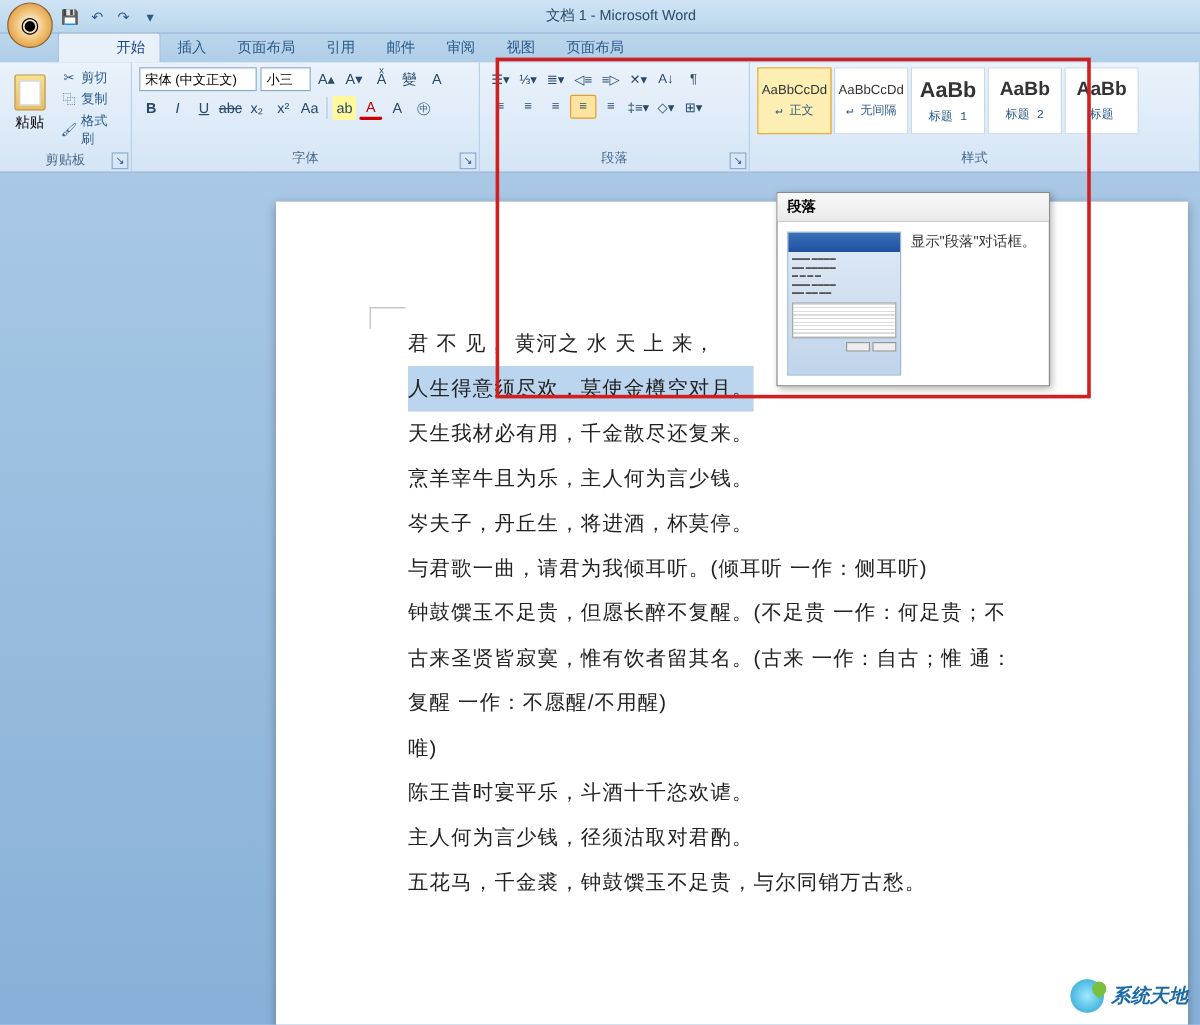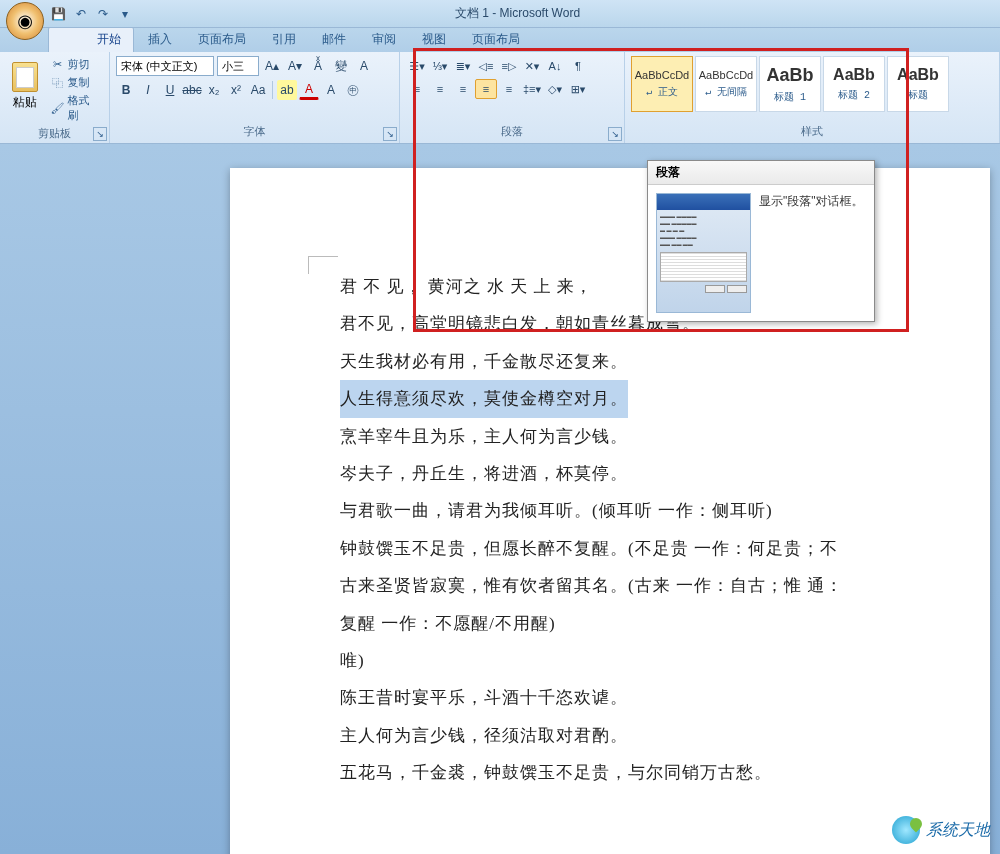--- a/index.html
+++ b/index.html
@@ -46,37 +46,37 @@
   .styles-group { flex: 1; min-width: 0; }
   .style-gallery { display: flex; gap: 2px; overflow: hidden; }
   .style-item { width: 62px; height: 56px; border: 1px solid #c8d8e8; background: #fff; display: flex; flex-direction: column; align-items: center; justify-content: center; font-size: 10px; }
   .style-item.selected { border: 1px solid #e0a030; background: #fdeeb3; }
   .style-preview { font-size: 11px; color: #333; }
   .style-name { color: #2a5a8a; margin-top: 4px; font-size: 10px; font-family: Liberation Mono, monospace; }
   
   .doc-area { position: absolute; top: 144px; left: 0; right: 0; bottom: 0; background: linear-gradient(#a8c8e5, #88b0d8); overflow: hidden; }
   .page { position: absolute; left: 230px; top: 24px; width: 760px; height: 900px; background: #fff; box-shadow: 0 2px 8px rgba(0,0,0,0.3); padding: 100px 60px 40px 110px; }
   .page-corner { position:absolute; left:78px; top:88px; width:30px; height:18px; border-left:1px solid #bbb; border-top:1px solid #bbb; }
-  .doc-line { font-family: Liberation Serif, serif; font-size: 17px; line-height: 2.2; color: #222; letter-spacing: 1px; }
+  .doc-line { font-family: Liberation Sans, sans-serif; font-size: 17px; line-height: 2.2; color: #222; letter-spacing: 1px; }
   .doc-line.sel { background: #bcd5ef; display: inline-block; }
   
   .tooltip { position: absolute; left: 647px; top: 160px; width: 228px; background: #fff; border: 1px solid #8a8a8a; box-shadow: 2px 2px 6px rgba(0,0,0,0.3); z-index: 20; }
   .tooltip-title { background: linear-gradient(#f8f8f8, #eaeaea); padding: 3px 8px; font-weight: bold; font-size: 12px; border-bottom: 1px solid #ccc; }
   .tooltip-body { display: flex; padding: 8px; gap: 8px; }
   .tooltip-img { width: 95px; height: 120px; background: linear-gradient(#e0eaf5, #c0d4ea); border: 1px solid #9ab8d6; position: relative; }
   .tooltip-img-header { height:16px; background: linear-gradient(#3a70b8, #2050a0); }
   .tooltip-img-body { padding: 3px; font-size: 5px; color: #555; line-height:1.4; }
   .tooltip-img-preview { margin-top:4px; height:30px; background: repeating-linear-gradient(#ddd, #ddd 1px, #fff 1px, #fff 3px); border:1px solid #aaa; }
   .tooltip-img-btns { display:flex; gap:2px; justify-content:flex-end; margin-top:3px; }
   .tooltip-img-btn { width:20px; height:8px; background:#eee; border:1px solid #999; }
   .tooltip-text { font-size: 12px; color: #333; }
   
   .red-box { position: absolute; border: 3px solid #d02020; pointer-events: none; z-index: 30; }
   
-  .watermark { position: absolute; right: 10px; bottom: 10px; display: flex; align-items: center; gap: 6px; font-size: 16px; font-weight: normal; color: #1a6aa8; font-style: italic; }
+  .watermark { position: absolute; right: 10px; bottom: 10px; display: flex; align-items: center; gap: 6px; font-size: 16px; font-weight: bold; color: #1a6aa8; font-style: italic; }
   .wm-icon { width: 28px; height: 28px; border-radius: 50%; background: radial-gradient(#a0e8ff, #20a0d0); position:relative; }
   .wm-icon::after { content:''; position:absolute; width:12px; height:12px; background:#7ac040; border-radius:50% 50% 50% 0; transform:rotate(-45deg); right:-2px; top:2px; }
 </style>
 </head>
 <body>
 
 <div class="title-bar">
   <div class="office-btn">◉</div>
   <div class="qat">
     <div class="qat-btn">💾</div>
@@ -208,27 +208,24 @@
   </div>
 </div>
 
 <div class="doc-area">
   <div class="page">
     <div class="page-corner"></div>
     <div id="doc-lines">
         <div>
           <div class="doc-line">君 不 见， 黄河之 水 天 上 来，</div>
         </div>
-        <div>
-          <div class="doc-line">君不见，高堂明镜悲白发，朝如青丝暮成雪。</div>
-        </div>
+        <div><div class="doc-line sel">人生得意须尽欢，莫使金樽空对月。</div></div>
         <div>
           <div class="doc-line">天生我材必有用，千金散尽还复来。</div>
         </div>
-        <div><div class="doc-line sel">人生得意须尽欢，莫使金樽空对月。</div></div>
         <div>
           <div class="doc-line">烹羊宰牛且为乐，主人何为言少钱。</div>
         </div>
         <div>
           <div class="doc-line">岑夫子，丹丘生，将进酒，杯莫停。</div>
         </div>
         <div>
           <div class="doc-line">与君歌一曲，请君为我倾耳听。(倾耳听 一作：侧耳听)</div>
         </div>
         <div>

